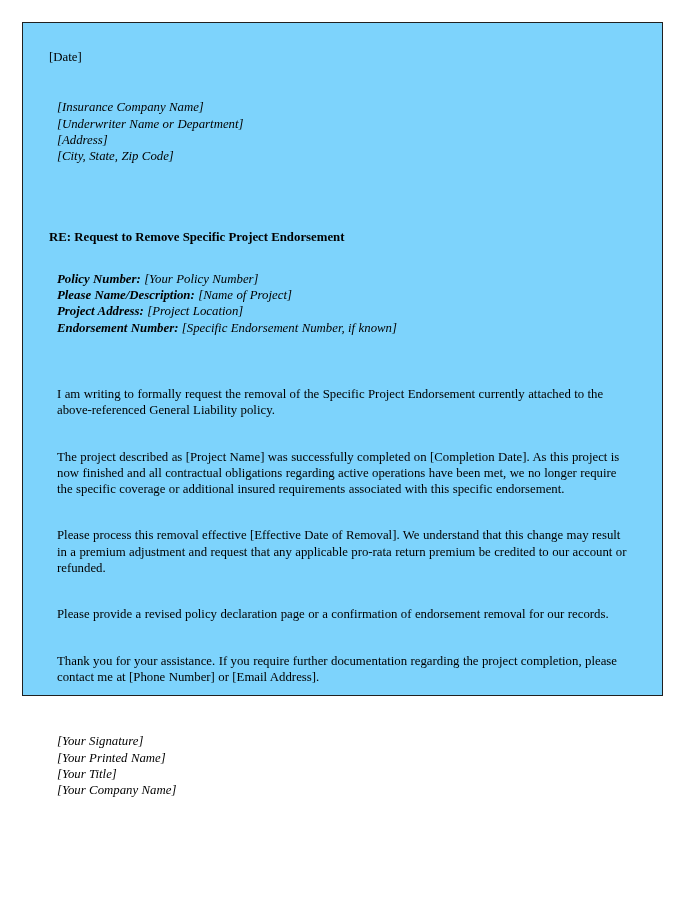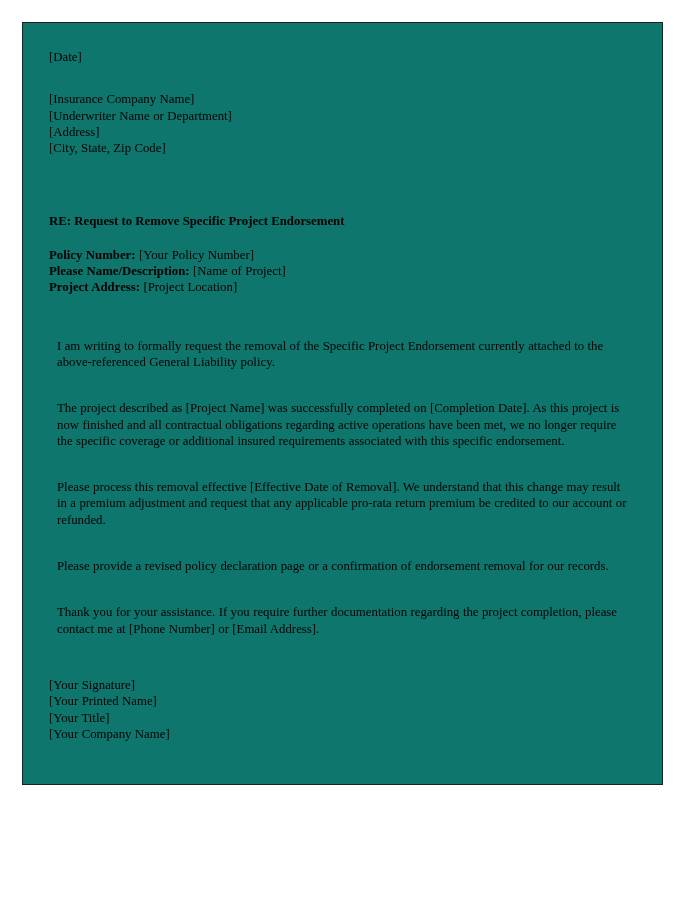--- a/index.html
+++ b/index.html
@@ -13,24 +13,24 @@
     font-family: "Liberation Serif", "DejaVu Serif", serif;
     color: #000000;
     overflow: hidden;
   }
 
   .page {
     position: absolute;
     left: 22px;
     top: 22px;
     width: 641px;
-    height: 763px;
+    height: 674px;
     border: 1.4px solid #202020;
     box-sizing: border-box;
-    background: #0f766e;
+    background: #7dd3fc;
   }
 
   .content {
     position: absolute;
     left: 26px;
     top: 26px;
     width: 589px;
   }
 
   .line,
@@ -40,21 +40,22 @@
     color: #000000;
     text-align: left;
     word-spacing: 0.2px;
   }
 
   .para {
     margin: 8px;
   }
 
   .block {
-    margin: 0;
+    margin: 8px;
+    font-style: italic;
   }
 
   
   .gap-date      { height: 26px; }
   .gap-address   { height: 17px; }
   .gap-re        { height: 17px; }
   .gap-details   { height: 17px; }
   .gap-salut     { height: 17px; }
   .gap-para      { height: 14px; }
   .gap-signoff   { height: 16px; }
@@ -100,20 +101,24 @@
         <span>[Your Policy Number]</span>
       </div>
       <div class="line">
         <span class="bold">Please Name/Description:</span>
         <span>[Name of Project]</span>
       </div>
       <div class="line">
         <span class="bold">Project Address:</span>
         <span>[Project Location]</span>
       </div>
+      <div class="line">
+        <span class="bold">Endorsement Number:</span>
+        <span>[Specific Endorsement Number, if known]</span>
+      </div>
     </div>
 
     <div class="gap-details"></div>
 
 
     <div class="gap-salut"></div>
 
     <p class="para">I am writing to formally request the removal of the Specific Project Endorsement currently attached to the above-referenced General Liability policy.</p>
     <div class="gap-para"></div>
 

